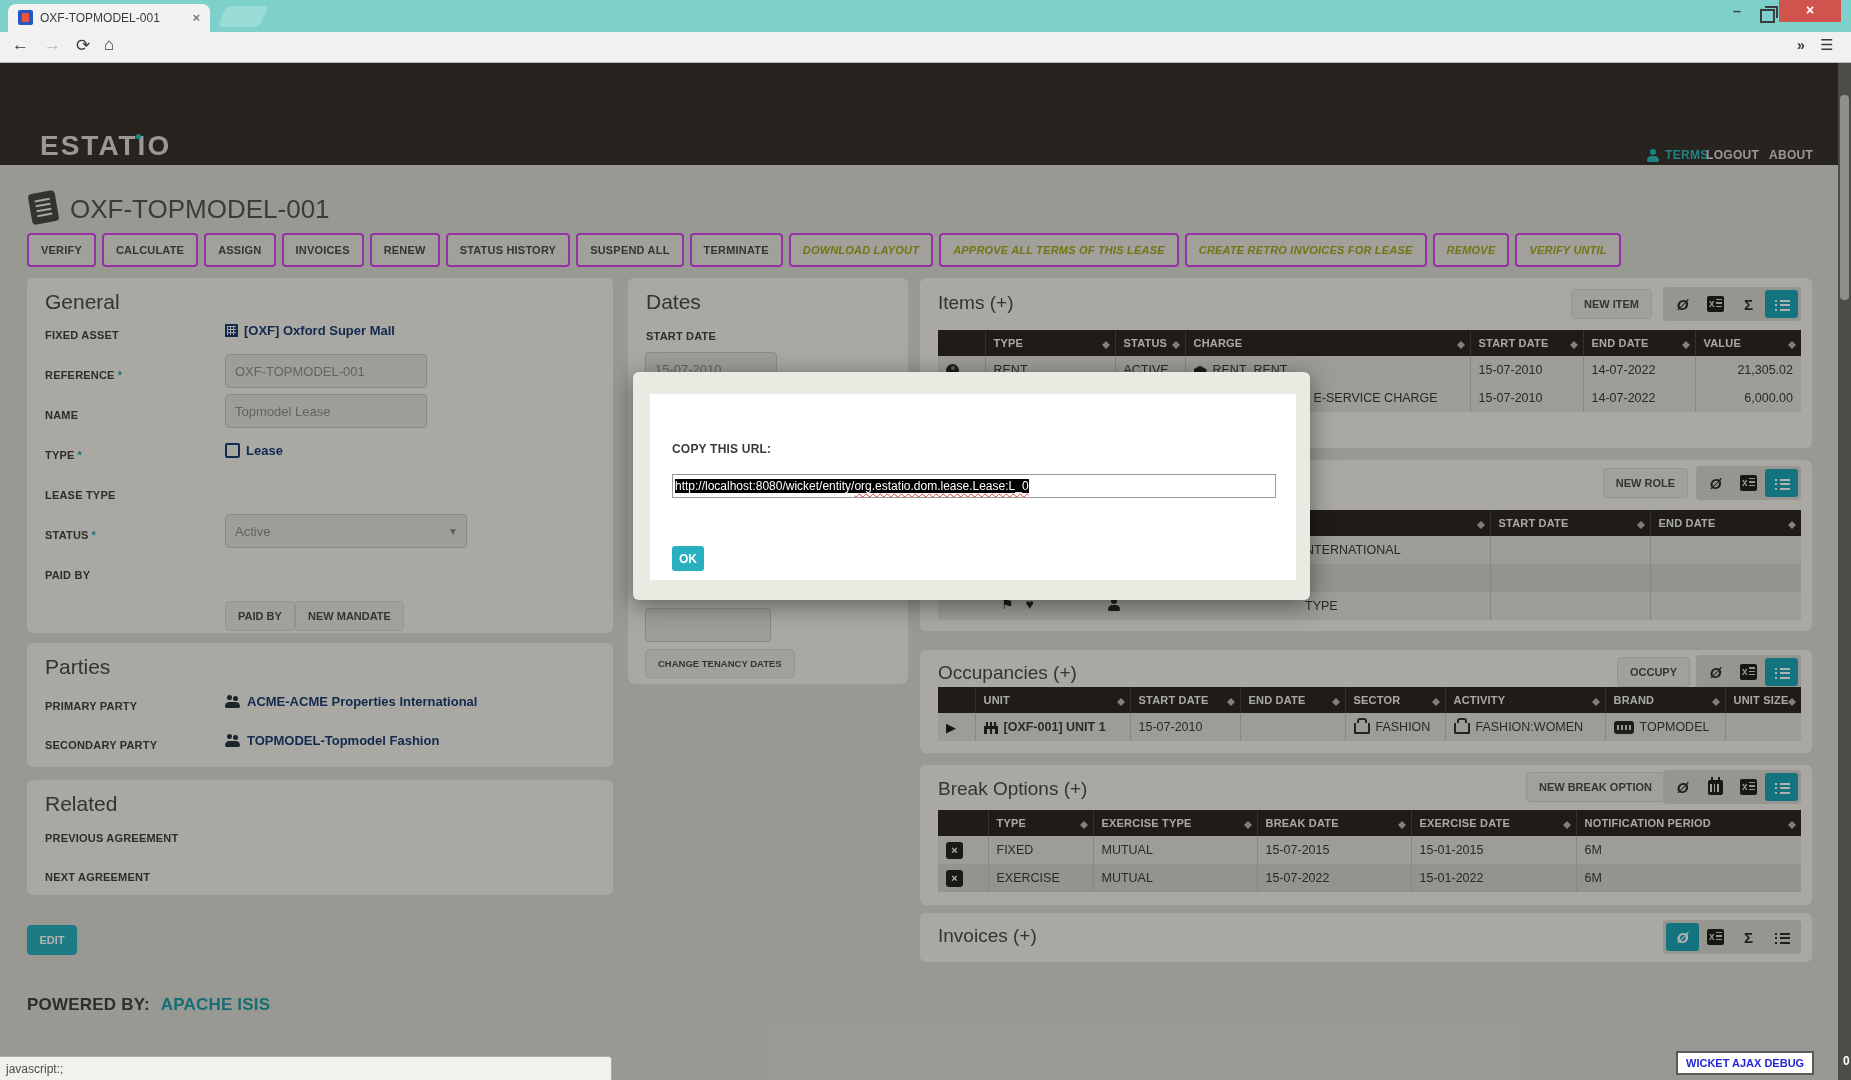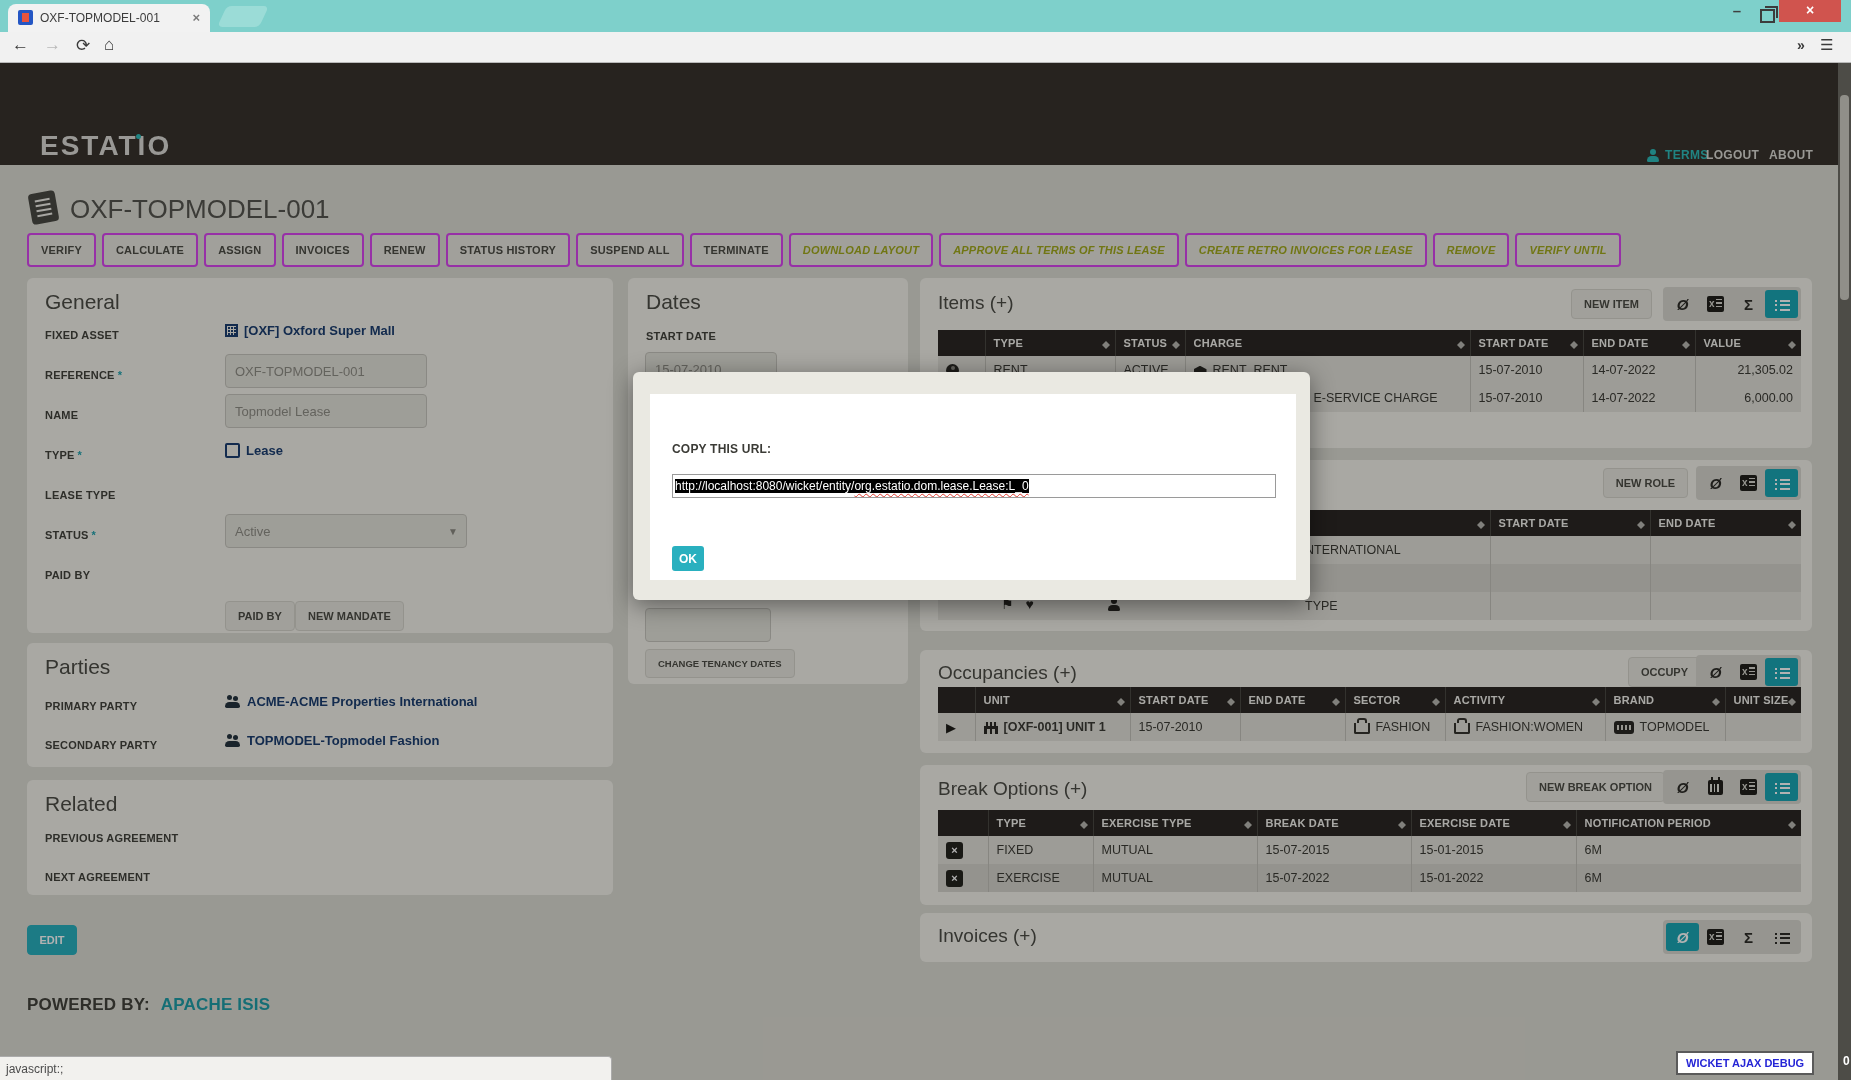--- a/index.html
+++ b/index.html
@@ -390,21 +390,21 @@
   </div>
 
   <div class="fraggroup" style="left:1001px;top:596px;color:#2a2925;">
     <span style="font-size:14px;">⚑</span>
     <span style="font-size:14px;">♥</span>
     <span class="person" style="margin-left:62px;"></span>
   </div>
 
   <div class="panel" style="left:920px;top:650px;width:892px;height:103px;">
     <div class="stitle" style="top:12px;">Occupancies (+)</div>
-    <div class="btn" style="right:111px;top:7px;">OCCUPY</div>
+    <div class="btn" style="right:122px;top:7px;">OCCUPY</div>
     <div class="ibar" style="right:11px;top:5px;">
       <div class="ib">
           <span class="eyeg">Ø</span>
         </div>
       <div class="ib">
           <span class="xls"></span>
         </div>
       <div class="ib active">
           <span class="lst">
             <i></i>

